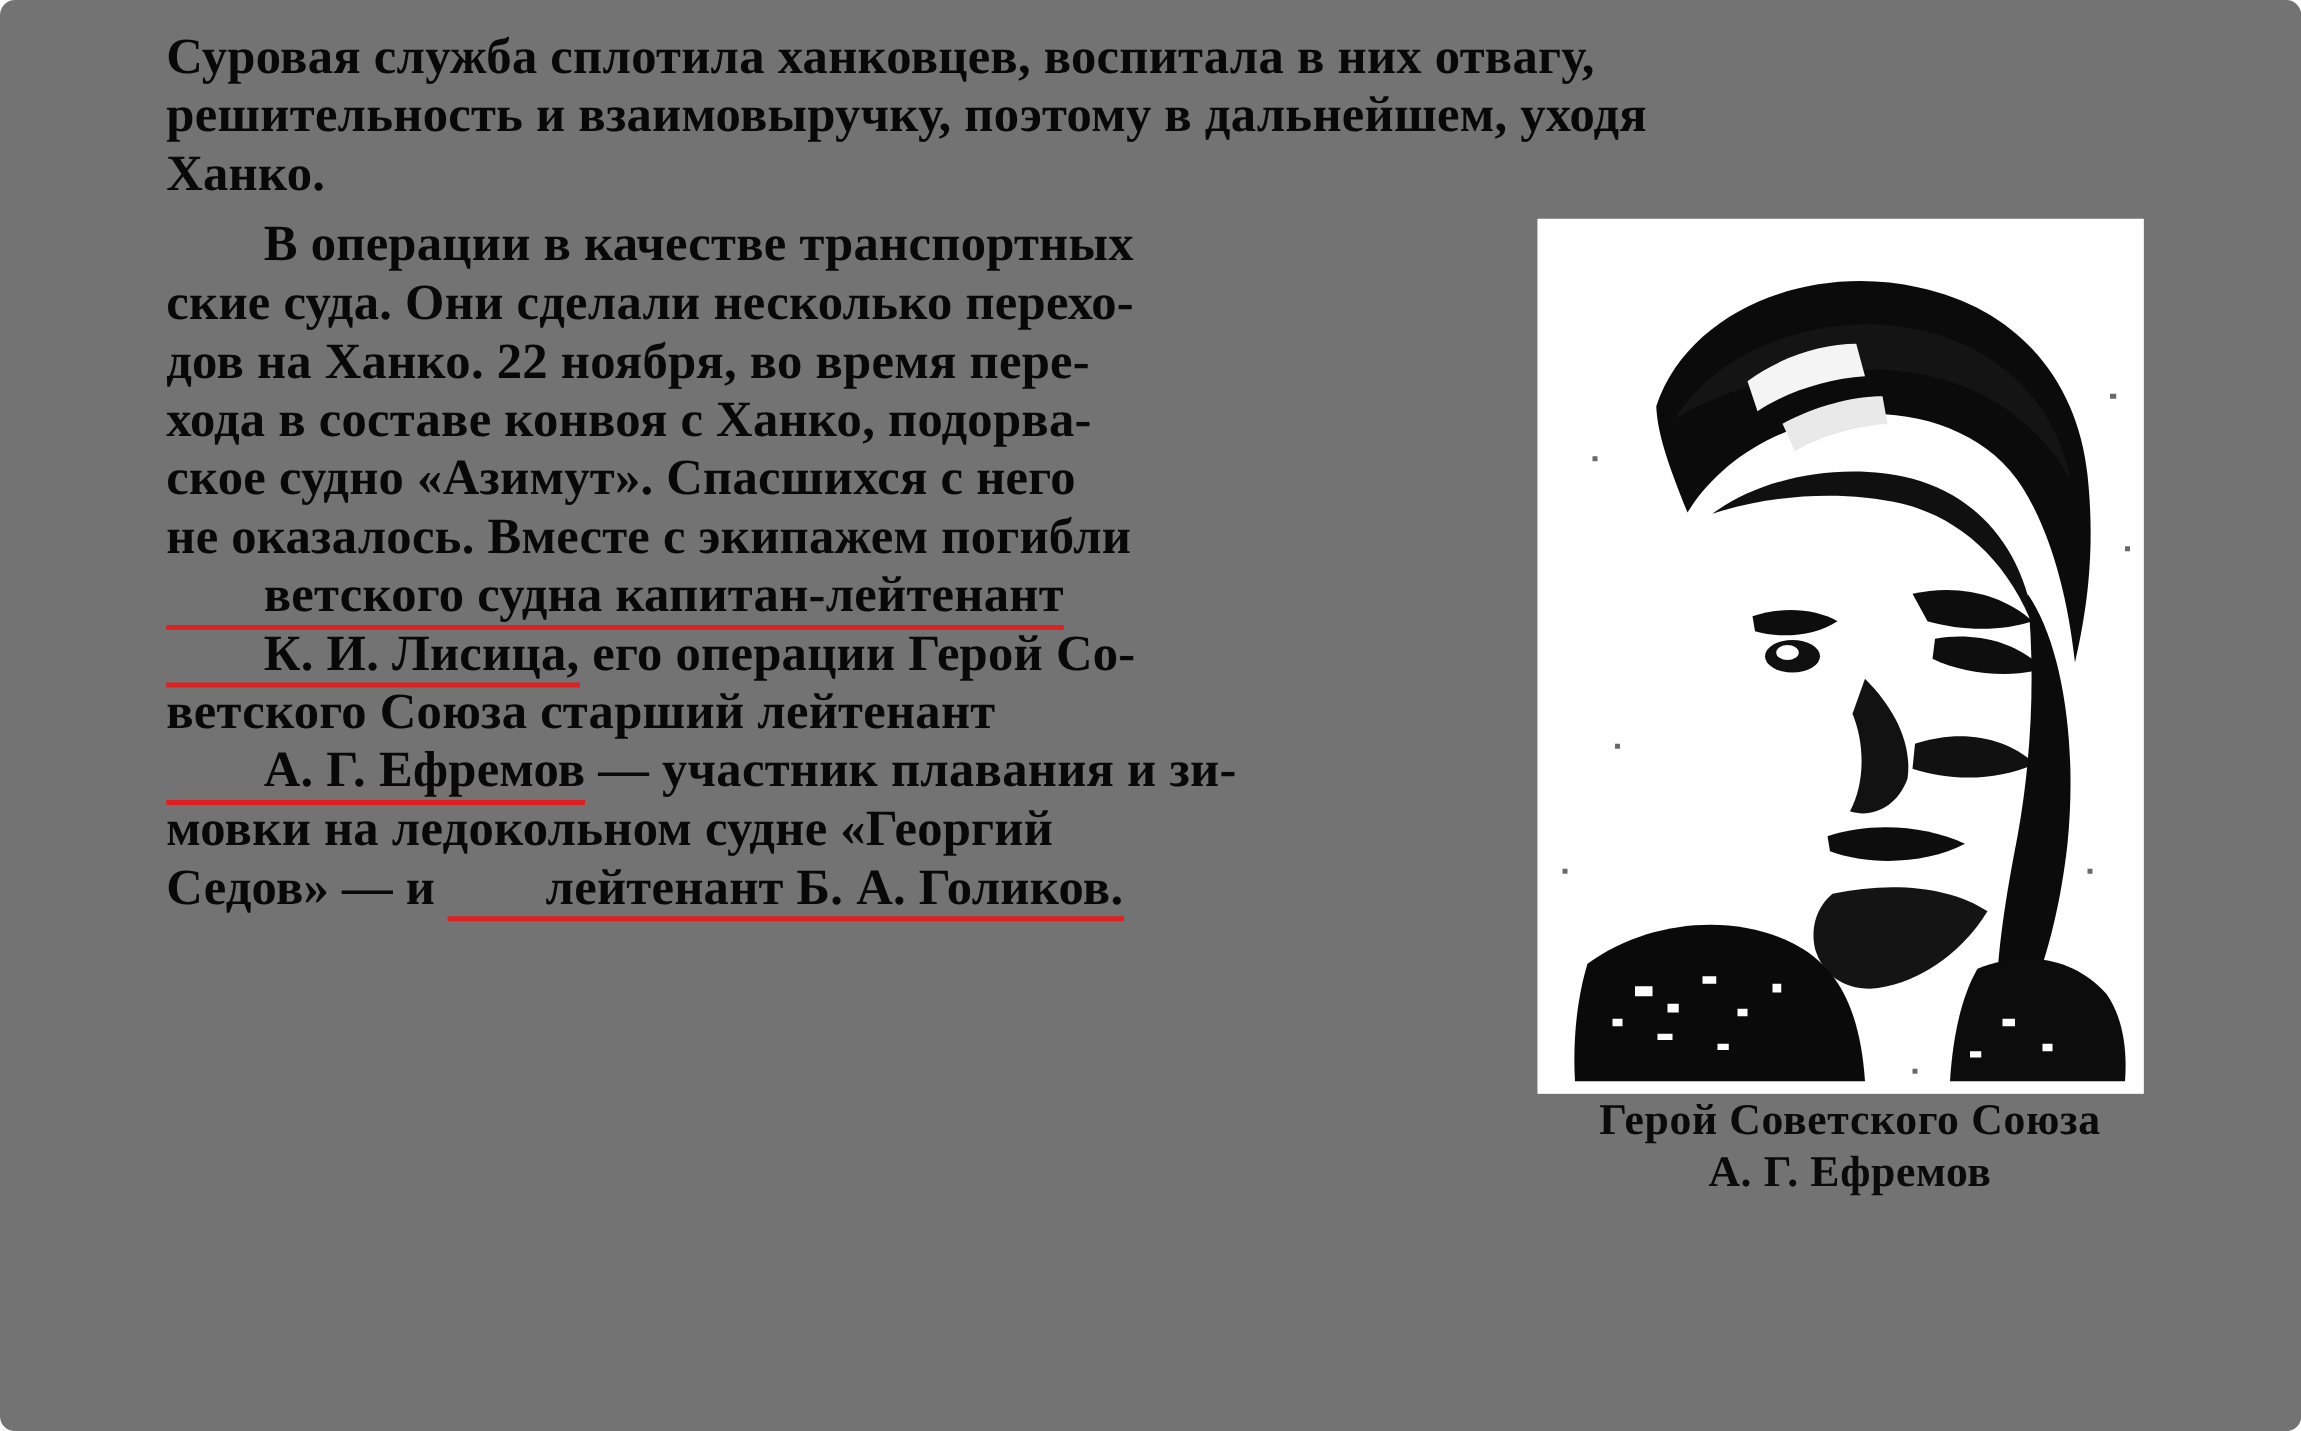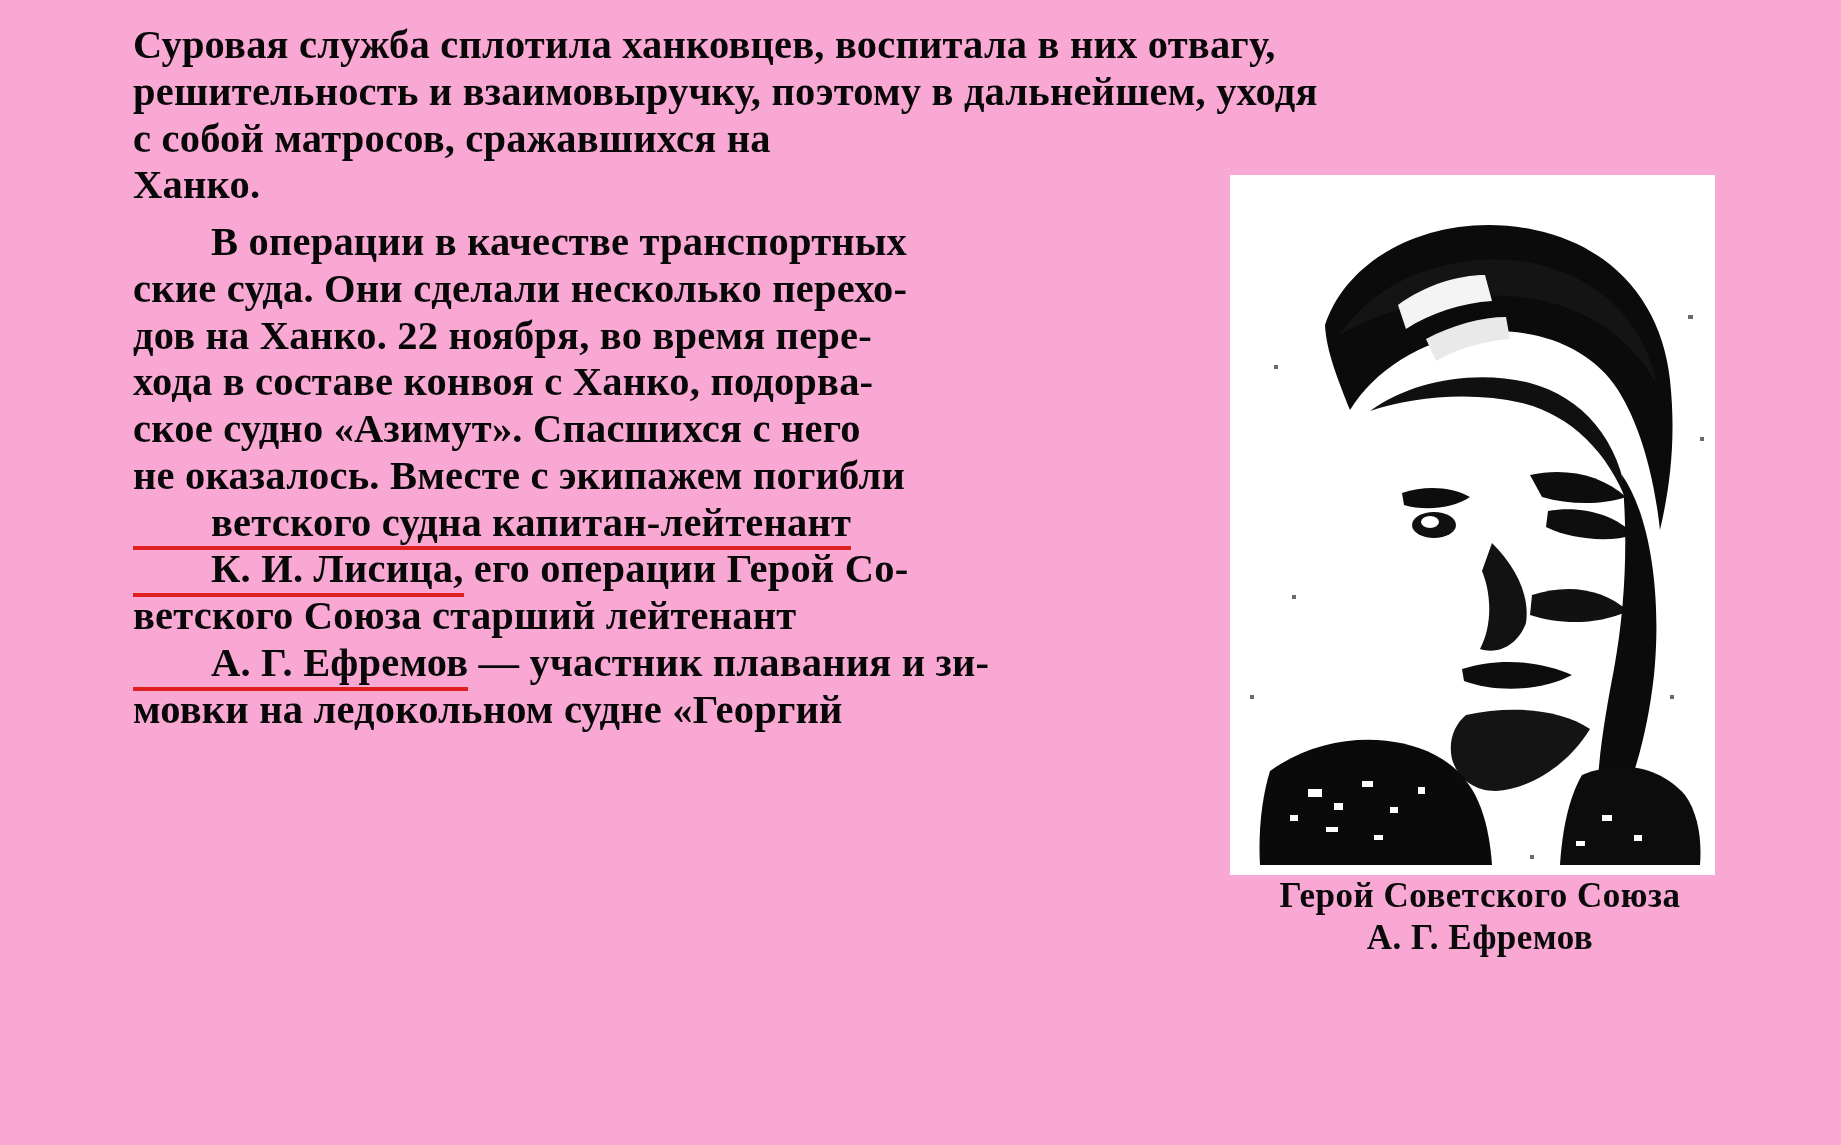--- a/index.html
+++ b/index.html
@@ -11,21 +11,22 @@
     width: 1841px;
     height: 1145px;
     font-family: "Liberation Serif", serif;
     color: #000000;
     overflow: hidden;
   }
   .page {
     position: relative;
     width: 1841px;
     height: 1145px;
-    background: #f9a8d4;
+    background: #737373;
+    border-radius: 12px;
   }
   .columns {
     position: absolute;
     left: 0;
     top: 0;
     width: 1841px;
     height: 1145px;
     display: flex;
     flex-direction: row;
     align-items: flex-start;
@@ -121,21 +122,20 @@
   <div class="columns">
 
     <div class="text-column">
 
       <div class="para first">
         <span class="line j">
           <span class="indent-box"></span>
             <span>Суровая служба сплотила ханковцев, воспитала в них отвагу,</span>
         </span>
         <span class="line">решительность и взаимовыручку, поэтому в дальнейшем, уходя</span>
-        <span class="line">с собой матросов, сражавшихся на</span>
         <span class="line last">Ханко.</span>
       </div>
 
       <div class="para second">
         <span class="line">
           <span class="indent-box"></span><span>В операции в качестве транспортных</span>
         </span>
         <span class="line">ские суда. Они сделали несколько перехо-</span>
         <span class="line">дов на Ханко. 22 ноября, во время пере-</span>
         <span class="line">хода в составе конвоя с Ханко, подорва-</span>
@@ -145,20 +145,23 @@
           <span class="u-red">ветского судна капитан-лейтенант</span>
         </span>
         <span class="line">
           <span class="u-red">К. И. Лисица,</span><span> его операции Герой Со-</span>
         </span>
         <span class="line">ветского Союза старший лейтенант</span>
         <span class="line">
           <span class="u-red">А. Г. Ефремов</span><span> — участник плавания и зи-</span>
         </span>
         <span class="line">мовки на ледокольном судне «Георгий</span>
+        <span class="line last">
+          <span>Седов» — и </span><span class="u-red">лейтенант Б. А. Голиков.</span>
+        </span>
       </div>
 
     </div>
 
     <div class="photo-column">
       <div class="photo-frame">
         <svg class="photo-svg" width="485" height="700" viewBox="0 0 485 700" xmlns="http://www.w3.org/2000/svg">
           <rect x="0" y="0" width="485" height="700" fill="#ffffff"></rect>
 
           <path d="M95 150 C120 75, 215 35, 305 55 C385 72, 432 130, 440 205 C447 270, 438 320, 430 355 C424 300, 410 250, 388 215 C360 170, 300 150, 245 158 C190 166, 145 195, 120 235 C108 205, 96 175, 95 150 Z" fill="#0b0b0b"></path>

